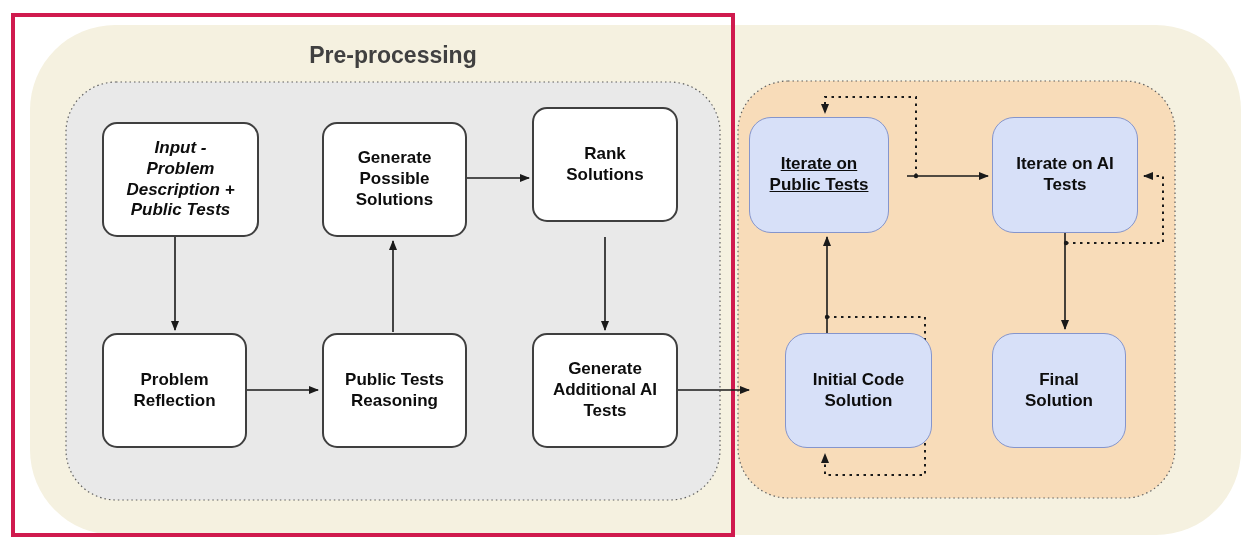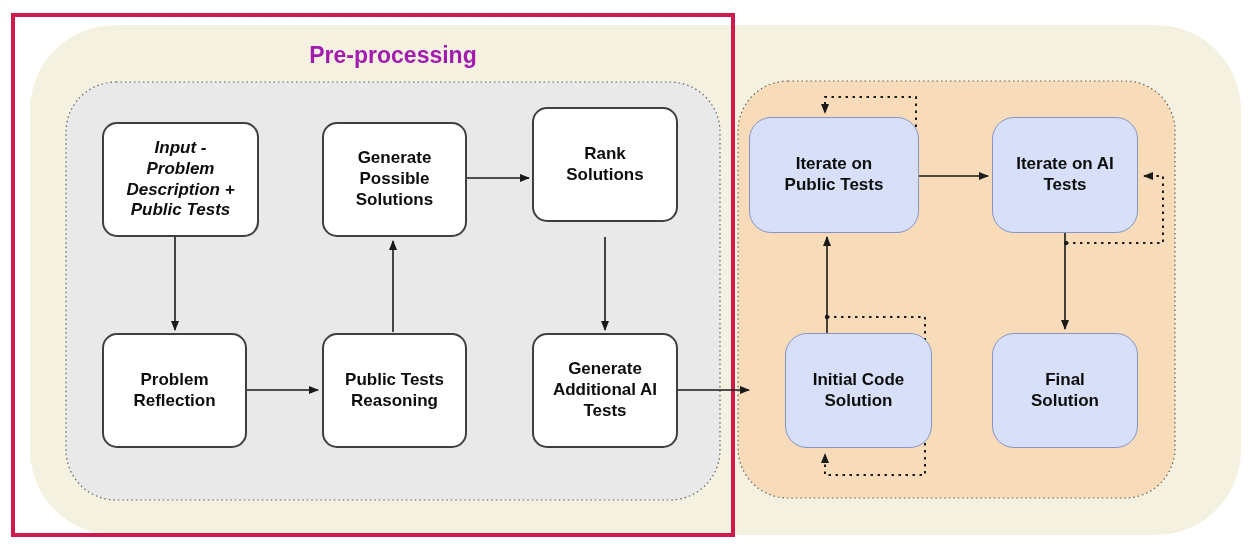--- a/index.html
+++ b/index.html
@@ -27,21 +27,21 @@
     background:var(--node-white-fill,#ffffff);
     border:2px solid var(--node-white-border,#3f3f3f);
     border-radius:15px;
   }
   .node.blue{
     background:var(--node-blue-fill,#d7e0f8);
     border:1.6px solid var(--node-blue-border,#8595cc);
     border-radius:22px;
   }
   .section-title{
-    position:absolute;text-align:center;font-weight:bold;font-size:23px;color:#a21caf;
+    position:absolute;text-align:center;font-weight:bold;font-size:23px;color:#404040;
   }
 </style>
 </head>
 <body>
 
 <div class="stage">
 
   <svg width="1255" height="546" viewBox="0 0 1255 546">
     <defs>
       <marker id="ah" markerUnits="userSpaceOnUse" markerWidth="12" markerHeight="10" refX="9" refY="4" orient="auto">
@@ -91,22 +91,22 @@
   <div class="node white" style="left:532px;top:107px;width:146px;height:115px;text-align:center;">Rank
 Solutions</div>
   <div class="node white" style="left:102px;top:333px;width:145px;height:115px;">Problem
 Reflection</div>
   <div class="node white" style="left:322px;top:333px;width:145px;height:115px;">Public Tests
 Reasoning</div>
   <div class="node white" style="left:532px;top:333px;width:146px;height:115px;">Generate
 Additional AI
 Tests</div>
 
-  <div class="node blue" style="left:749px;top:117px;width:170px;height:116px;">Iterate on
+  <div class="node blue" style="left:749px;top:117px;width:140px;height:116px;text-decoration:underline;">Iterate on
 Public Tests</div>
   <div class="node blue" style="left:992px;top:117px;width:146px;height:116px;">Iterate on AI
 Tests</div>
   <div class="node blue" style="left:753px;top:333px;width:147px;height:115px;margin-left:32px;">Initial Code
 Solution</div>
-  <div class="node blue" style="left:992px;top:333px;width:146px;height:115px;">Final
+  <div class="node blue" style="left:992px;top:333px;width:134px;height:115px;">Final
 Solution</div>
 
 </div>
 
 </body></html>

